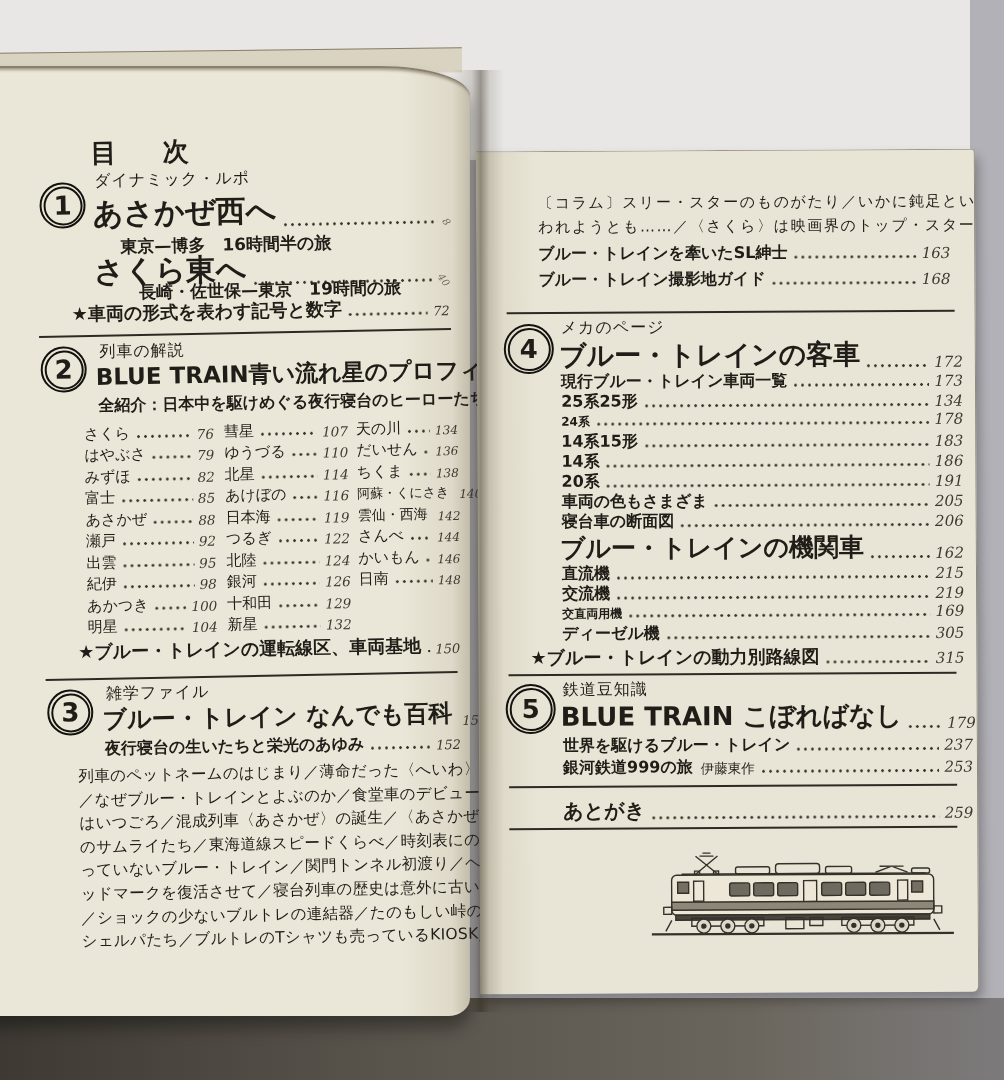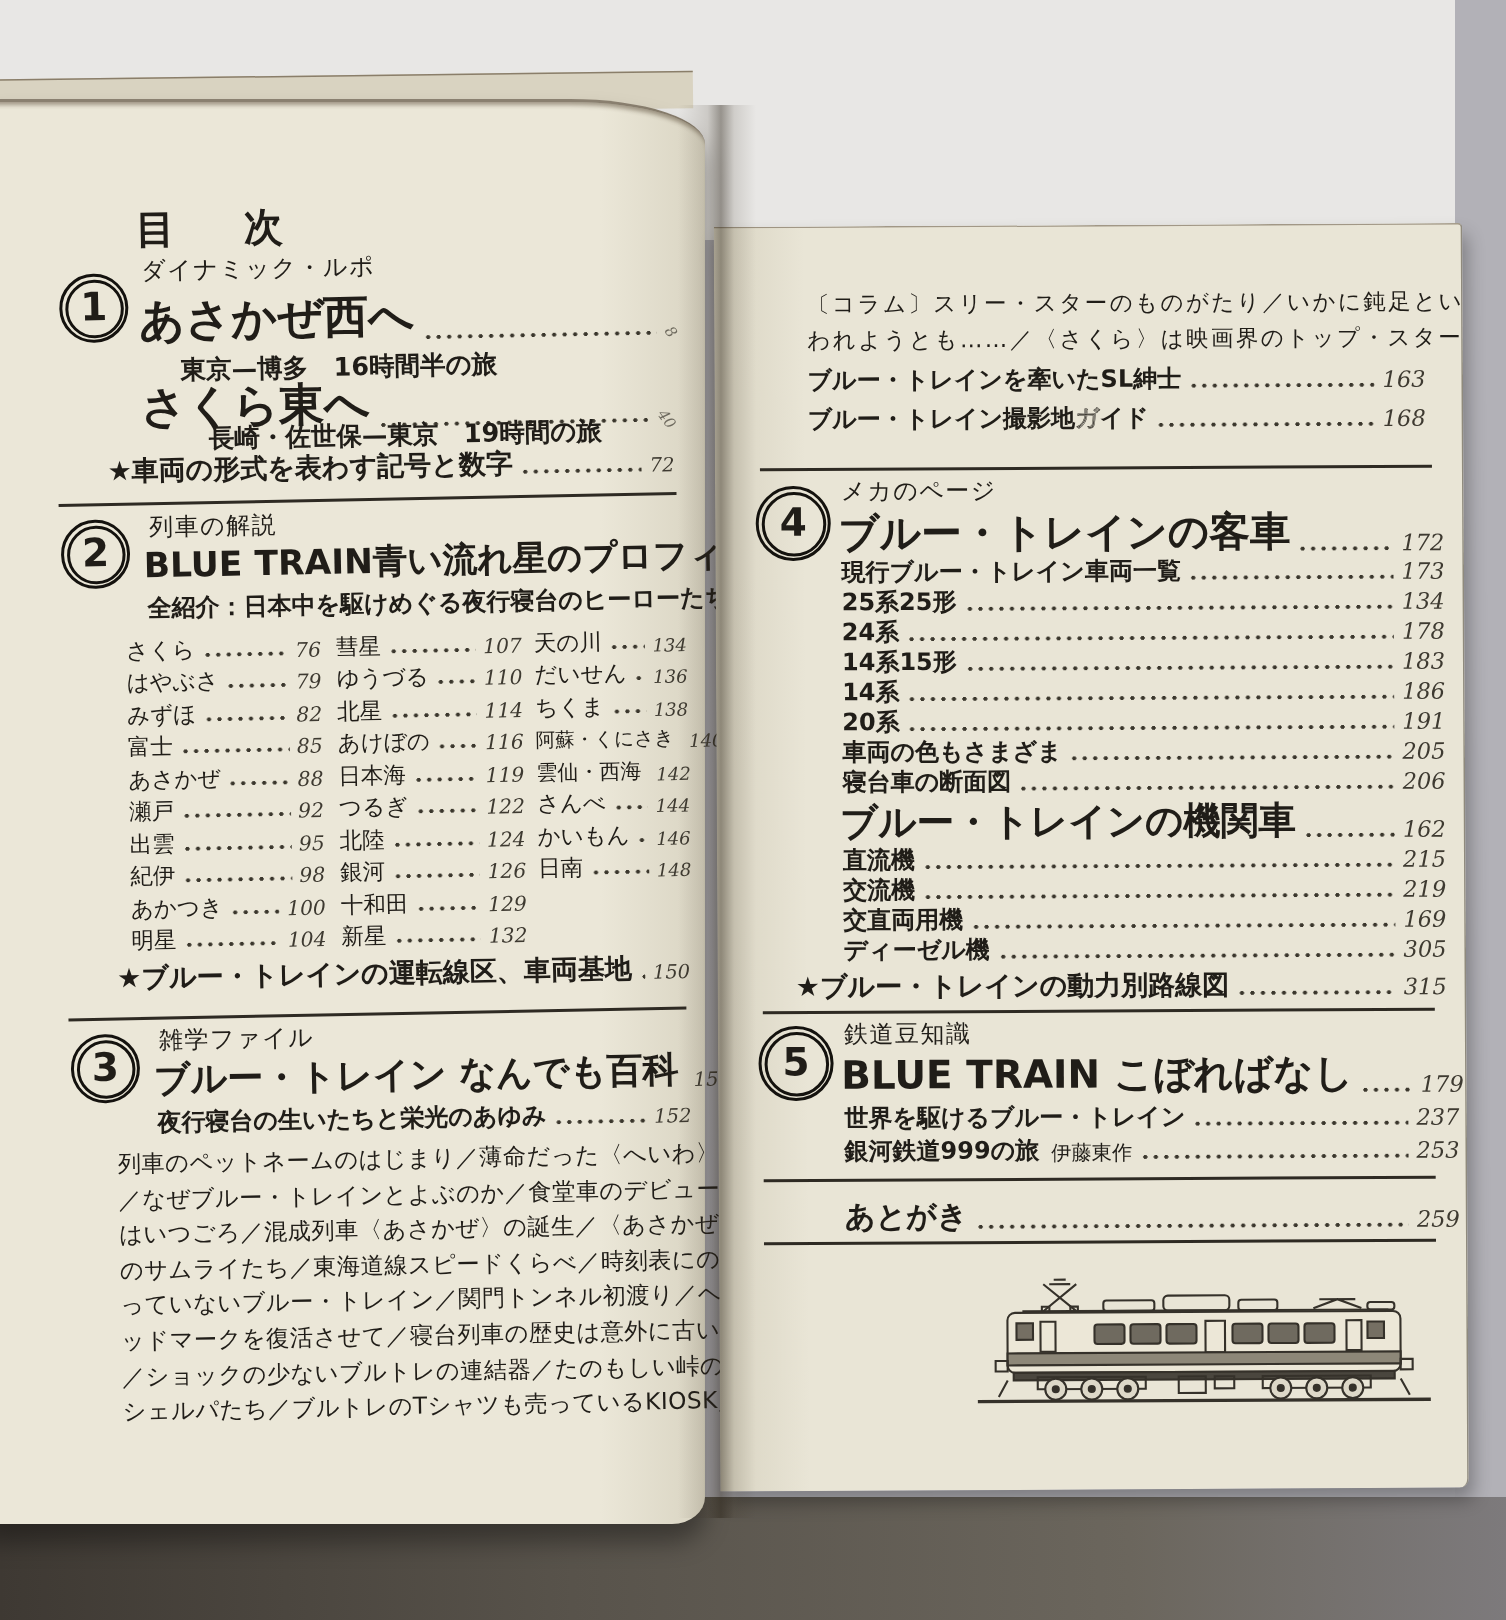--- a/index.html
+++ b/index.html
@@ -336,21 +336,21 @@
         <span class="mid" style="font-size:16px;">現行ブルー・トレイン車両一覧</span>
         <span class="leader"></span>
         <span class="num">173</span>
       </div>
     <div class="row" style="left:84px;top:240px;width:402px;">
         <span class="mid" style="font-size:16px;">25系25形</span>
         <span class="leader"></span>
         <span class="num">134</span>
       </div>
     <div class="row" style="left:84px;top:260px;width:402px;">
-        <span class="mid" style="font-size:16px;">24系</span>
+        <span class="mid" style="font-size:12px;">24系</span>
         <span class="leader"></span>
         <span class="num">178</span>
       </div>
     <div class="row" style="left:84px;top:280px;width:402px;">
         <span class="mid" style="font-size:16px;">14系15形</span>
         <span class="leader"></span>
         <span class="num">183</span>
       </div>
     <div class="row" style="left:84px;top:300px;width:402px;">
         <span class="mid" style="font-size:16px;">14系</span>
@@ -383,21 +383,21 @@
         <span class="mid" style="font-size:16px;">直流機</span>
         <span class="leader"></span>
         <span class="num">215</span>
       </div>
     <div class="row" style="left:84px;top:432px;width:402px;">
         <span class="mid" style="font-size:16px;">交流機</span>
         <span class="leader"></span>
         <span class="num">219</span>
       </div>
     <div class="row" style="left:84px;top:452px;width:402px;">
-        <span class="mid" style="font-size:16px;">交直両用機</span>
+        <span class="mid" style="font-size:12px;">交直両用機</span>
         <span class="leader"></span>
         <span class="num">169</span>
       </div>
     <div class="row" style="left:84px;top:472px;width:402px;">
         <span class="mid" style="font-size:16px;">ディーゼル機</span>
         <span class="leader"></span>
         <span class="num">305</span>
       </div>
 
     <div class="row" style="left:52px;top:494px;width:434px;">

